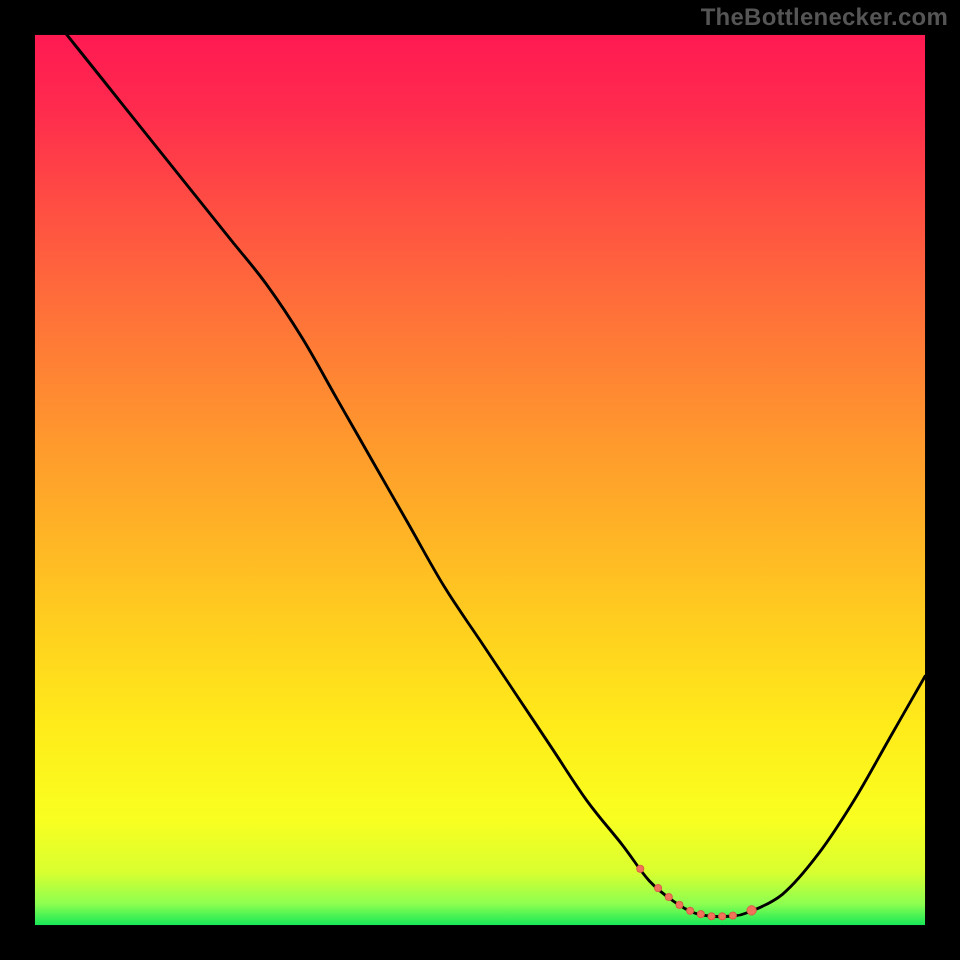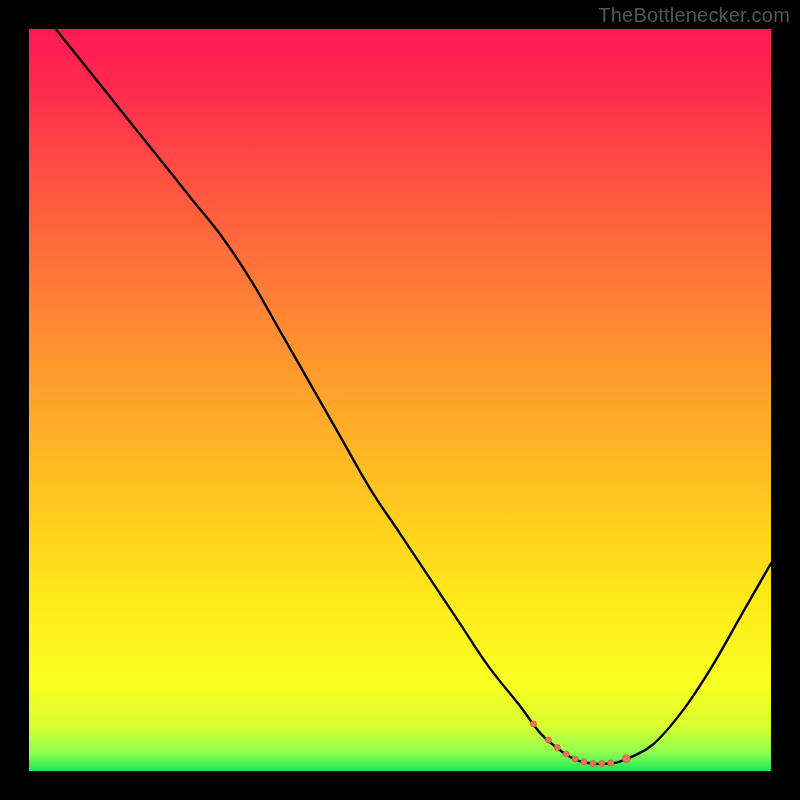--- a/index.html
+++ b/index.html
@@ -16,21 +16,21 @@
     width: 800px;
     height: 800px;
     background: #000;
   }
   .watermark {
     position: absolute;
     top: 4px;
     right: 10px;
     color: #555;
     font-size: 20px;
-    font-weight: 400;
+    font-weight: 700;
     letter-spacing: 0.2px;
     z-index: 5;
   }
   .plot-wrap {
     position: absolute;
     left: 29px;
     top: 29px;
     width: 742px;
     height: 742px;
   }

